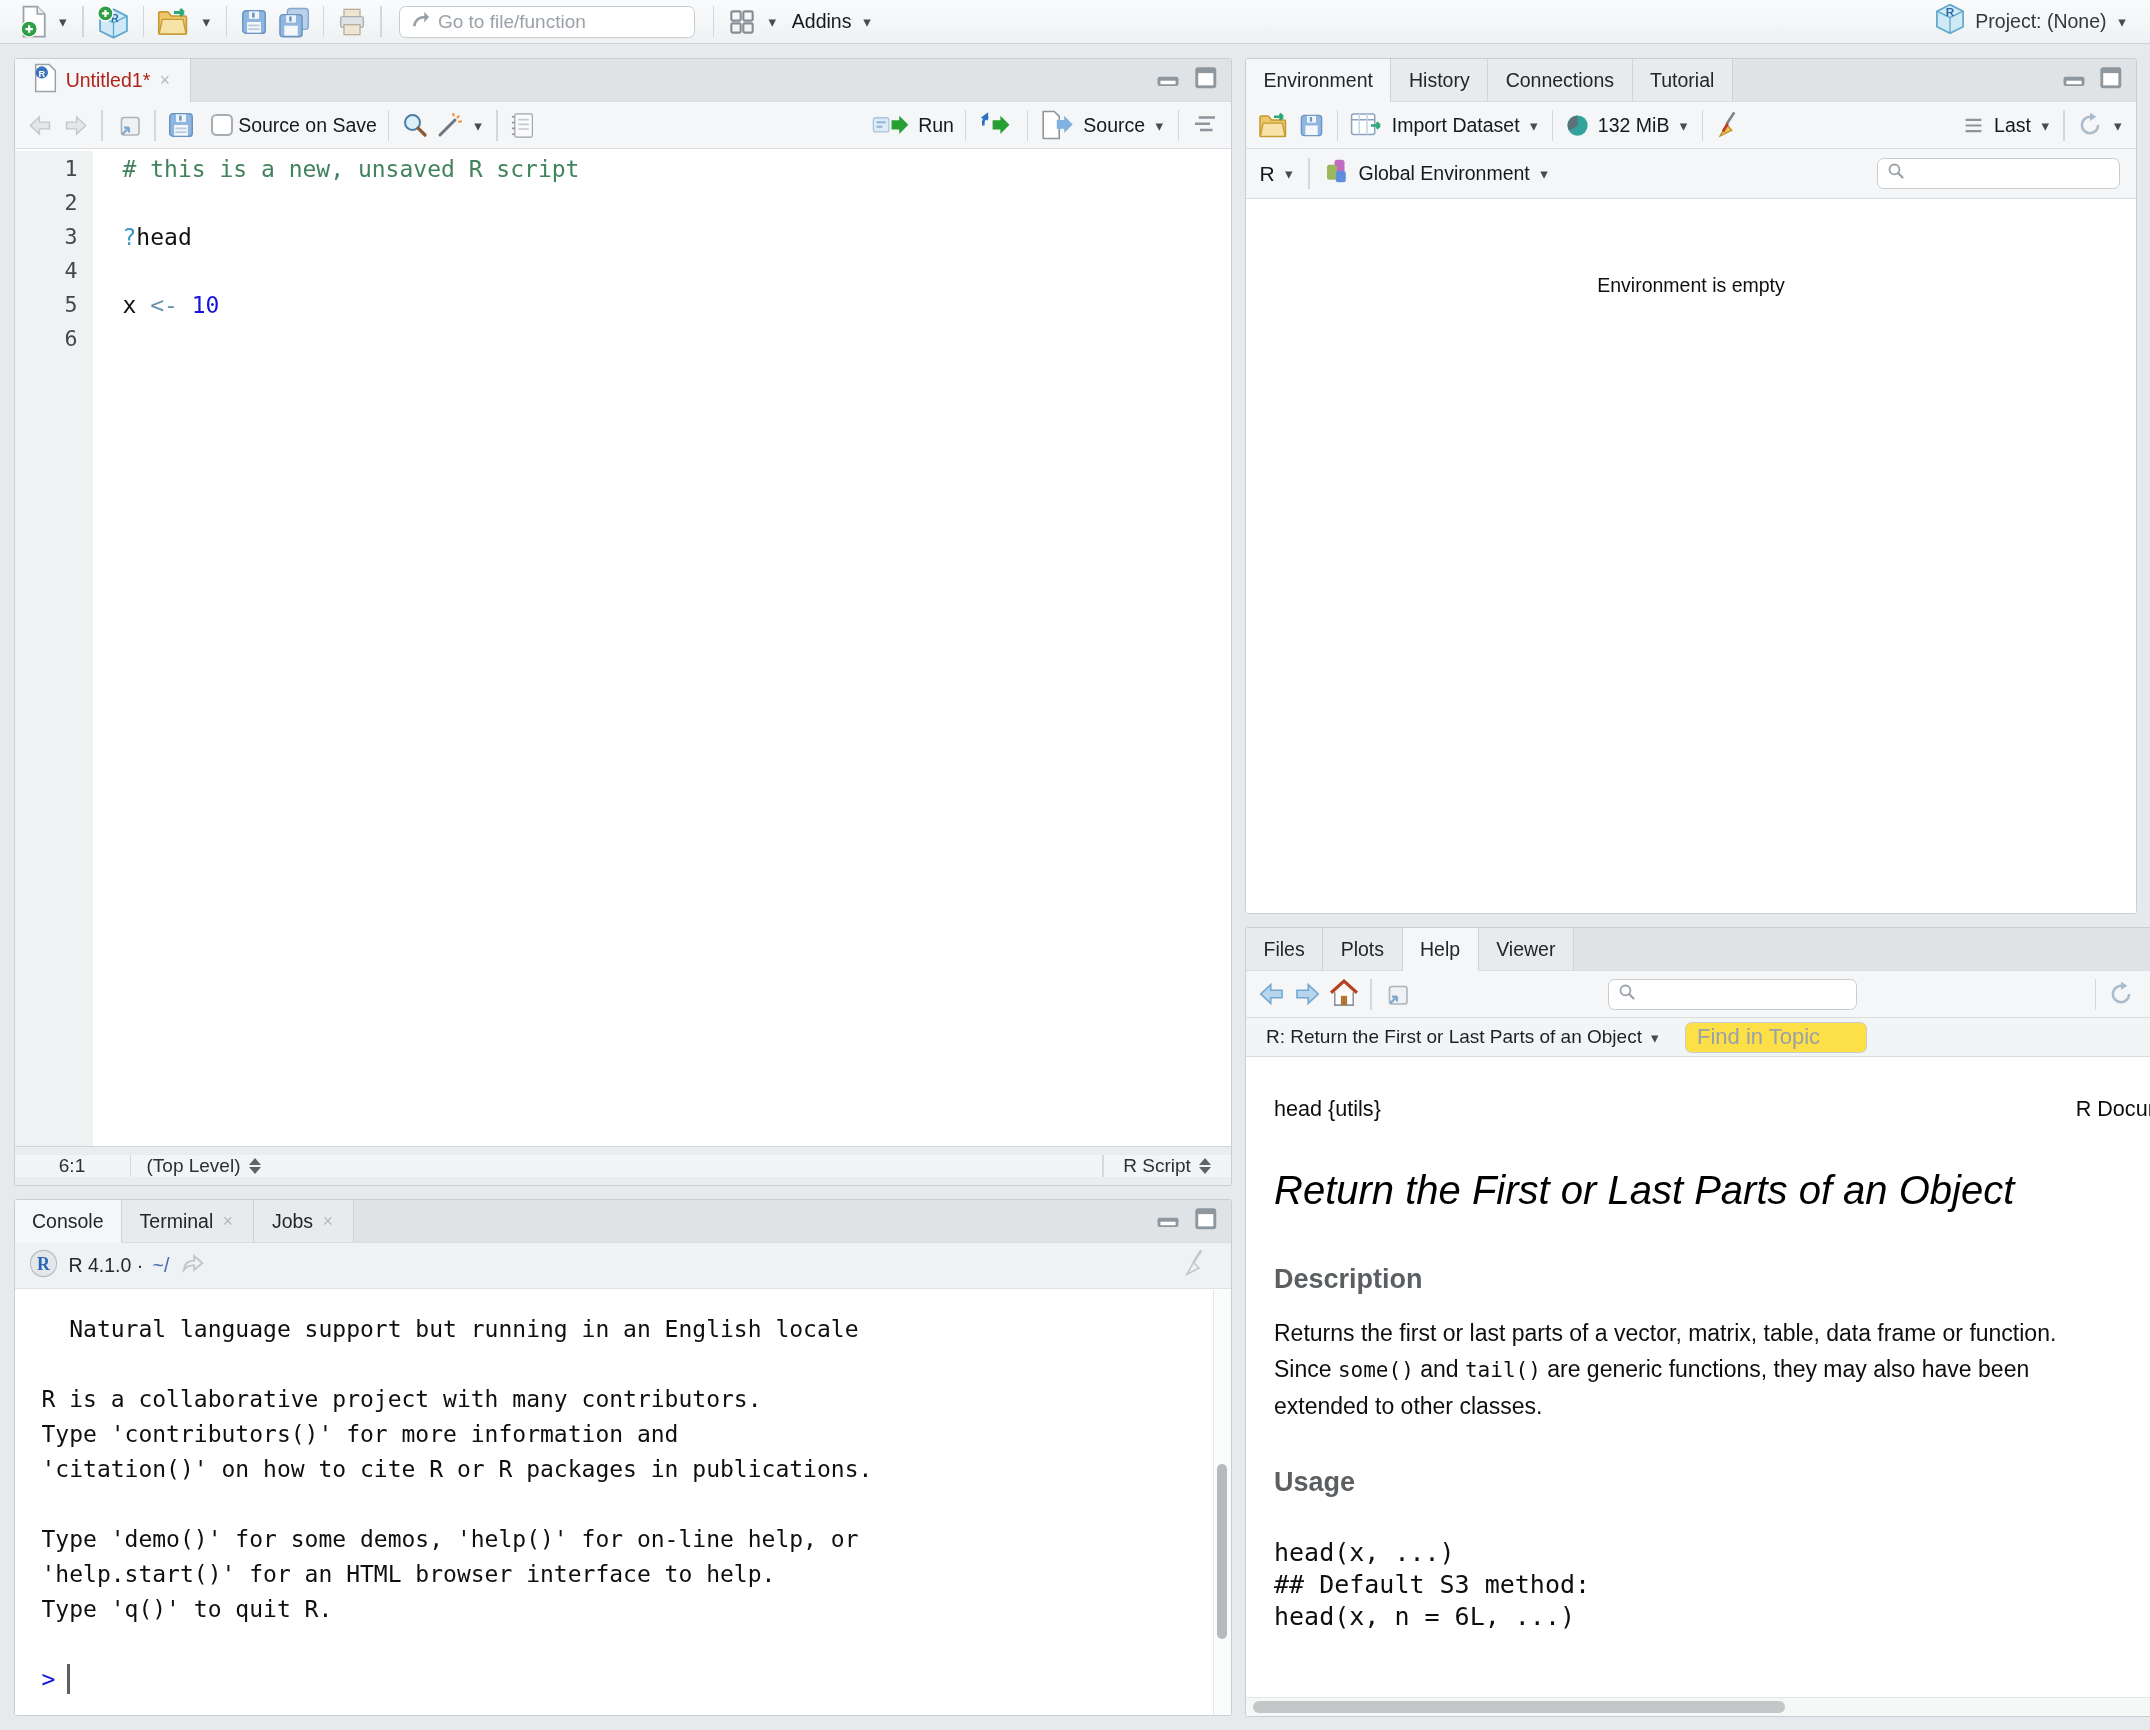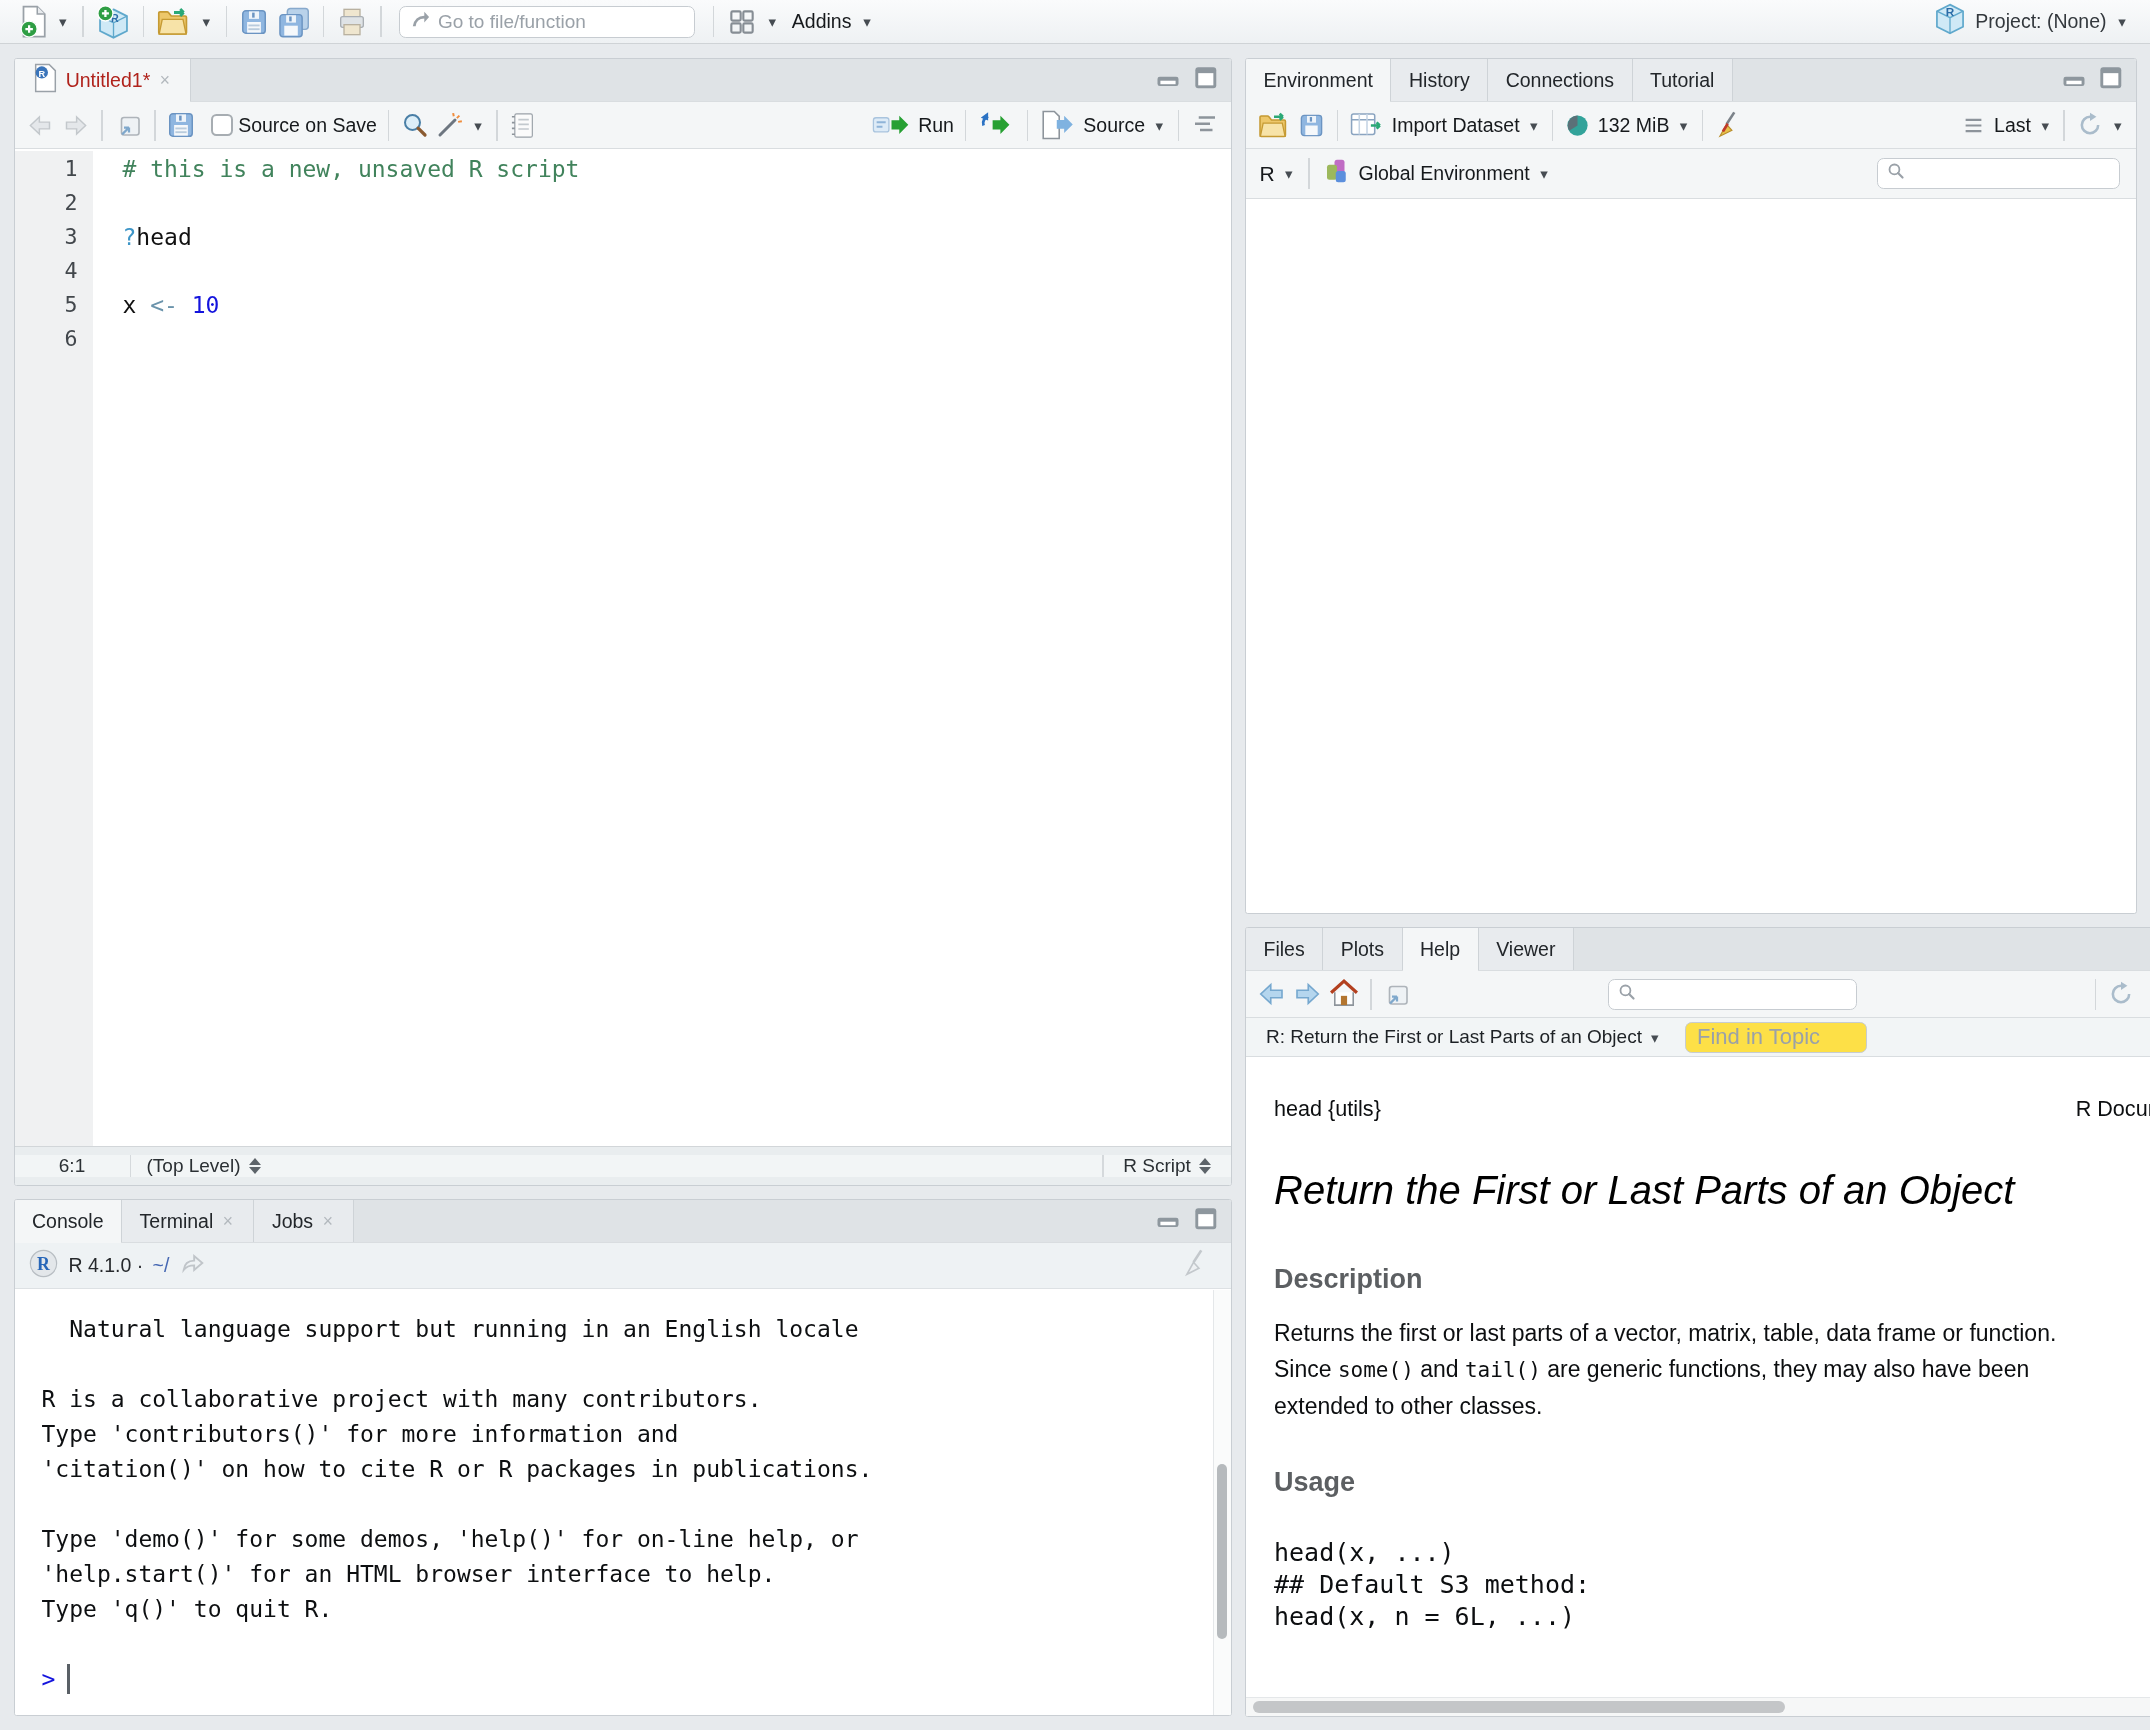--- a/index.html
+++ b/index.html
@@ -568,20 +568,23 @@
     <div class="search-box" style="width:243px;margin-right:2.7px;">
       <span>
         <svg width="21.6" height="21.6" viewBox="0 0 24 24">
             <circle cx="10.5" cy="10.5" r="5.5" fill="none" stroke="#9aa1a8" stroke-width="2"></circle>
             <line x1="14.5" y1="14.5" x2="19.5" y2="19.5" stroke="#9aa1a8" stroke-width="2.4" stroke-linecap="round"></line>
           </svg>
       </span>
       <input type="text" style="">
     </div>
   </div>
+  <div class="env-body">
+    <div class="env-empty">Environment is empty</div>
+  </div>
 </div>
 
 <div class="pane" id="help-pane">
   <div class="tabbar">
     <div class="tab">
       <span>Files</span>
     </div>
     <div class="tab">
       <span>Plots</span>
     </div>

